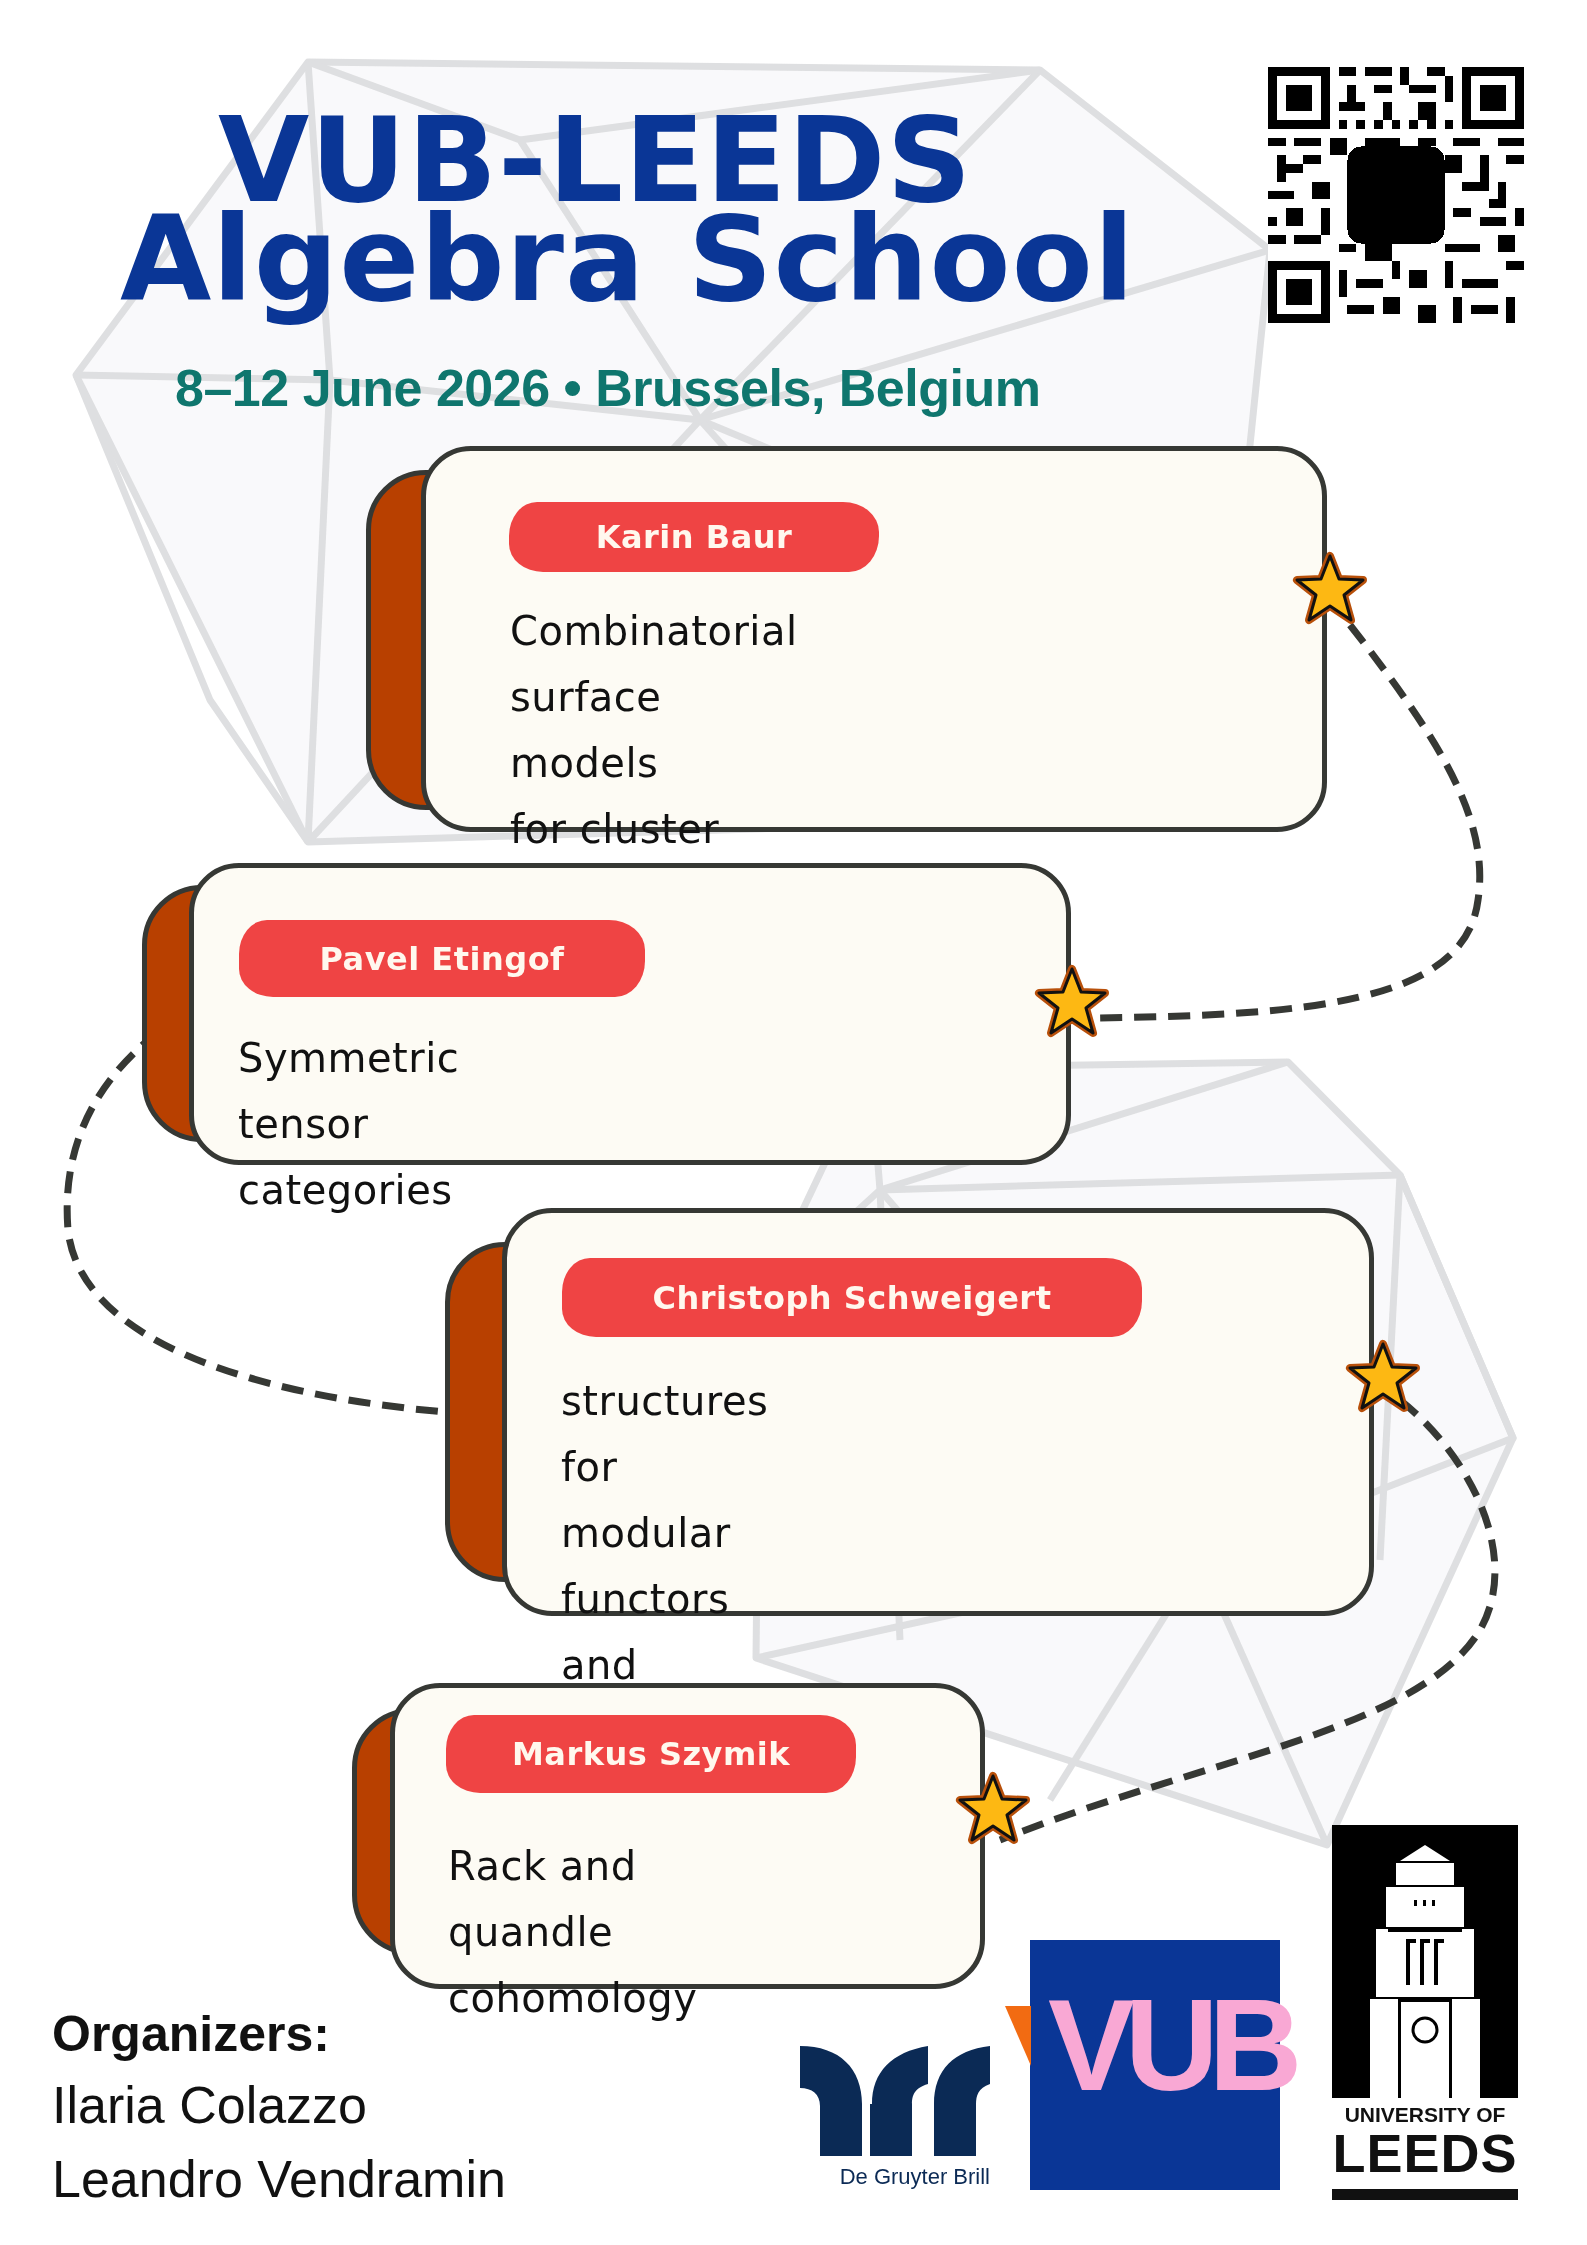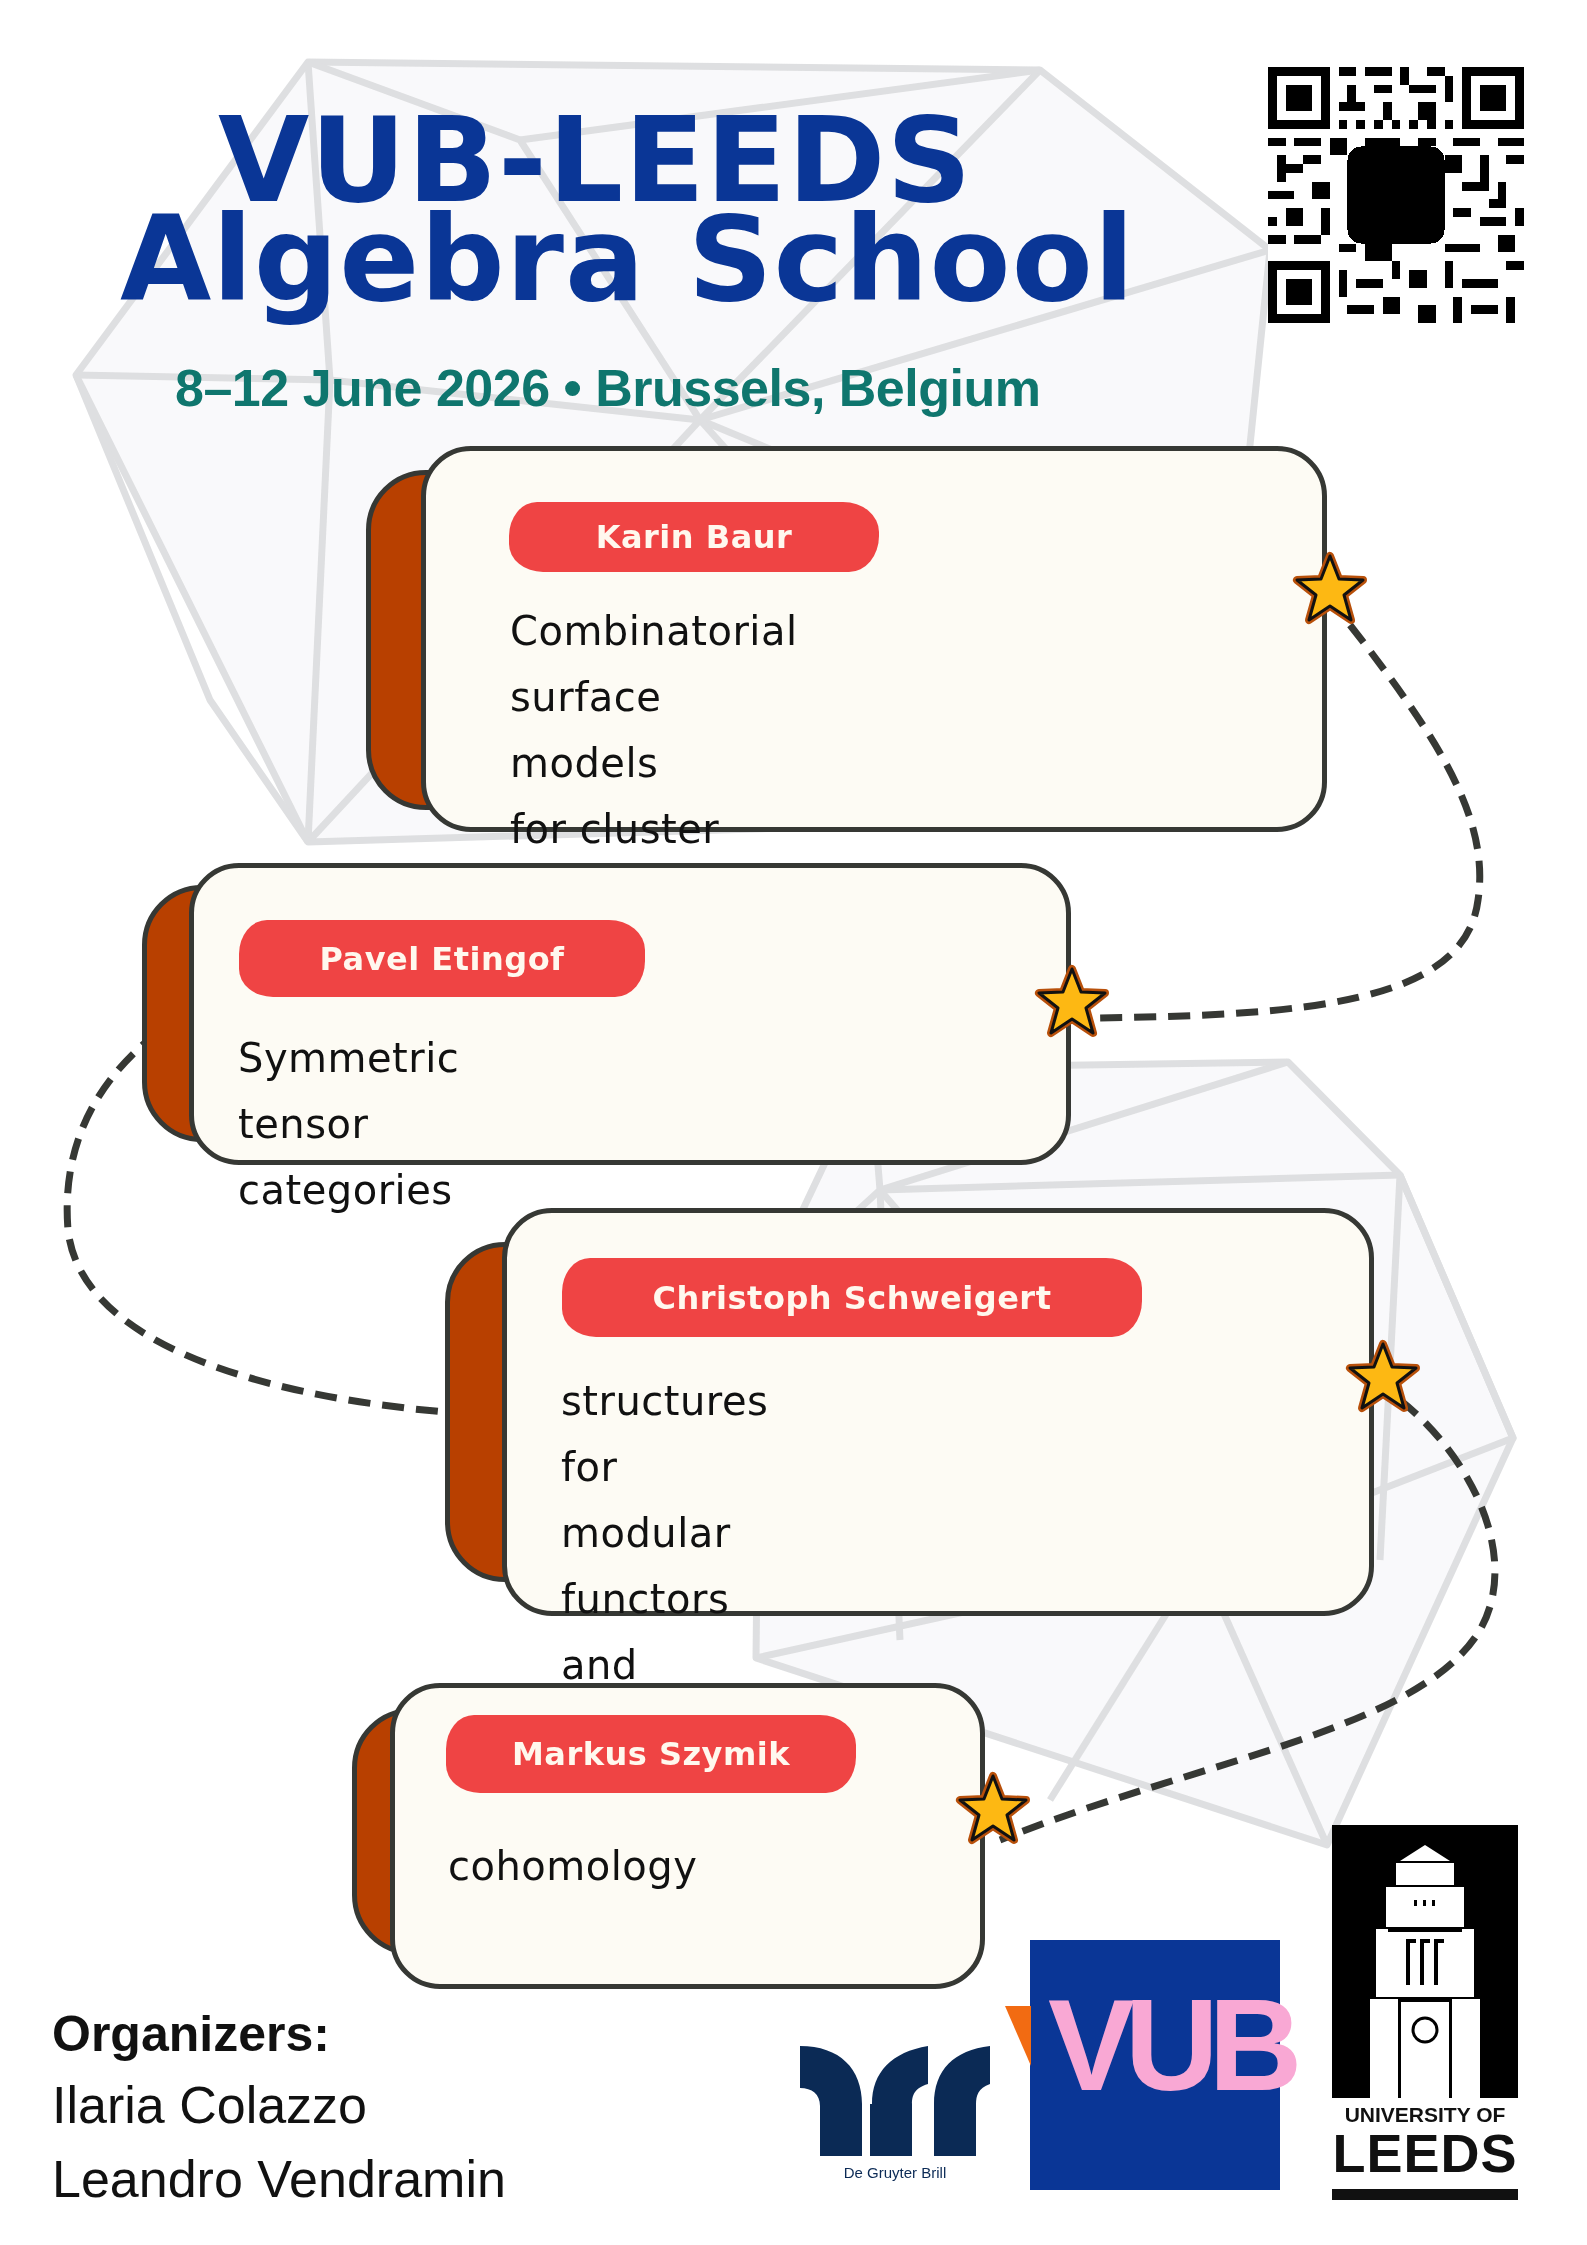--- a/index.html
+++ b/index.html
@@ -48,22 +48,22 @@
     position: absolute; color: #111; font-size: 40px; line-height: 66px;
     font-family: "DejaVu Sans", sans-serif; letter-spacing: 0.5px;
   }
   .star { position: absolute; z-index: 4; }
 
   #organizers { position: absolute; left: 52px; top: 2000px; z-index: 2; font-family: "Liberation Sans", sans-serif; color: #111; }
   #org-heading { font-size: 50px; font-weight: bold; line-height: 68px; }
   .org-name { font-size: 52px; line-height: 74px; }
 
   #degruyter { position: absolute; left: 800px; top: 2040px; width: 190px; height: 160px; z-index: 2; }
-  #degruyter-label { position: absolute; left: 0; top: 124px; width: 190px; text-align: center;
-    font-family: "Liberation Sans", sans-serif; font-size: 15px; color: #0b2a55; white-space: nowrap; }
+  #degruyter-label { position: absolute; left: 0; top: 124px; width: 190px; text-align: right;
+    font-family: "Liberation Sans", sans-serif; font-size: 22px; color: #0b2a55; white-space: nowrap; }
 
   #vub-logo { position: absolute; left: 1030px; top: 1940px; width: 250px; height: 250px; background: #0a3696; z-index: 2; }
   #vub-text { position: absolute; left: 18px; top: 40px; font-family: "Liberation Sans", sans-serif;
     font-weight: bold; font-size: 130px; color: #f9a8d4; letter-spacing: -10px; line-height: 1; }
 
   #leeds { position: absolute; left: 1332px; top: 1825px; width: 186px; height: 380px; z-index: 2; }
   #leeds-box { position: absolute; left: 0; top: 0; width: 186px; height: 273px; background: #000; overflow: hidden; }
   #leeds-uni { position: absolute; left: 0; top: 278px; width: 186px; text-align: center; font-family: "Liberation Sans", sans-serif; font-size: 21px; font-weight: bold; color: #111; white-space: nowrap; }
   #leeds-name { position: absolute; left: 0; top: 300px; width: 186px; text-align: center; font-family: "Liberation Sans", sans-serif; font-size: 54px; font-weight: bold; color: #111; line-height: 56px; letter-spacing: 1px; }
   #leeds-bar { position: absolute; left: 0; top: 364px; width: 186px; height: 11px; background: #111; }
@@ -213,20 +213,21 @@
     <div>structures for modular functors</div>
     <div>and quantum codes</div>
   </div>
 </div>
 
 <div class="card-wrap" style="left:0;top:0;">
   <div class="card-tab" style="left:352px;top:1708px;width:120px;height:247px;"></div>
   <div class="card" style="left:390px;top:1683px;width:595px;height:306px;"></div>
   <div class="pill" style="left:446px;top:1715px;width:410px;height:78px;">Markus Szymik</div>
   <div class="talk" style="left:448px;top:1833px;">
+    <div>Rack and quandle</div>
     <div>cohomology</div>
   </div>
 </div>
 
 <svg class="star" style="left:1290px;top:550px;" width="80" height="80" viewBox="-40 -40 80 80">
   <polygon points="0,-34 9,-11 33,-10 14,5 21,30 0,16 -21,30 -14,5 -33,-10 -9,-11" fill="#fdb813" stroke="#b8500a" stroke-width="8" stroke-linejoin="round"></polygon>
   <polygon points="0,-34 9,-11 33,-10 14,5 21,30 0,16 -21,30 -14,5 -33,-10 -9,-11" fill="#fdb813" stroke="#111" stroke-width="3" stroke-linejoin="round"></polygon>
 </svg>
 <svg class="star" style="left:1032px;top:963px;" width="80" height="80" viewBox="-40 -40 80 80">
   <polygon points="0,-34 9,-11 33,-10 14,5 21,30 0,16 -21,30 -14,5 -33,-10 -9,-11" fill="#fdb813" stroke="#b8500a" stroke-width="8" stroke-linejoin="round"></polygon>

